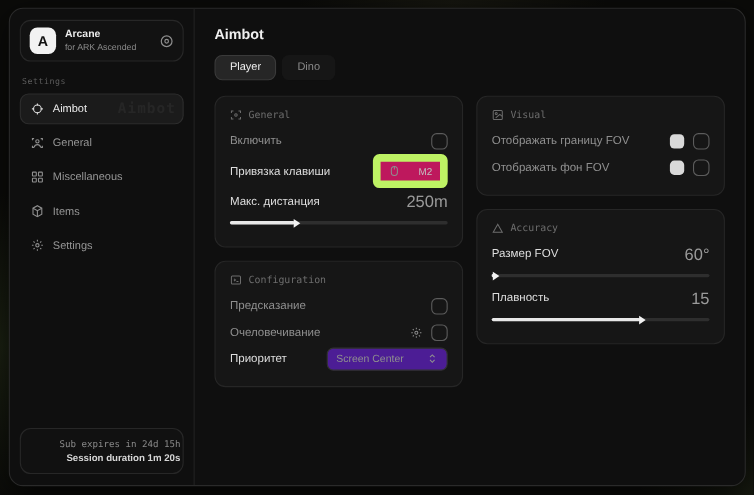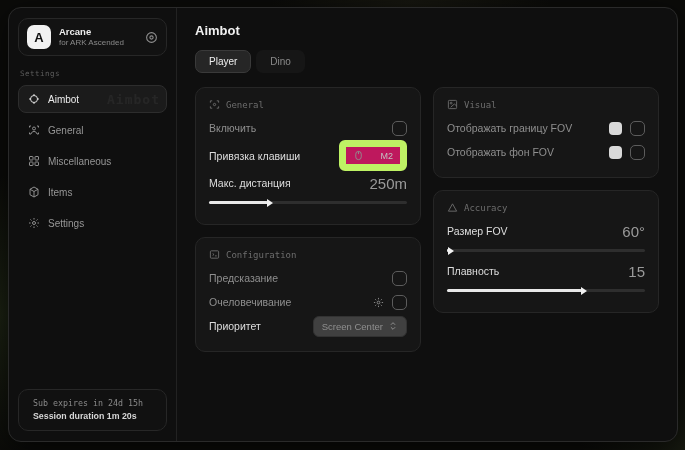--- a/index.html
+++ b/index.html
@@ -50,21 +50,21 @@
   }
   .nav-item.active { background:#1b1b1b; border-color:#2d2d2d; color:#ececec; }
   .nav-item.active .icon { color:#dcdcdc; }
   .nav-ghost {
     position:absolute; right:6px; top:50%; transform:translateY(-50%);
     font-family:"DejaVu Sans Mono", monospace; font-size:13px; font-weight:bold;
     color:rgba(255,255,255,.05); letter-spacing:1px; pointer-events:none;
   }
   .sidebar-footer {
     margin-top:auto; border:1px solid #272727; border-radius:10px;
-    padding:7px 14px; background:#111; line-height:1.5;
+    padding:7px 2px; background:#111; line-height:1.5;text-align:right;
   }
   .sub-expires { font-family:"DejaVu Sans Mono", monospace; font-size:8.3px; color:#8a8a8a; }
   .session { font-size:8.8px; font-weight:bold; color:#d6d6d6; }
   
   .main { flex:1; padding:15px 18px; overflow:hidden; }
   .page-title { font-size:13px; font-weight:bold; color:#f0f0f0; }
   .tabs { display:flex; gap:5px; margin-top:12px; }
   .tab {
     padding:5px 13px; border-radius:7px; font-size:10px; cursor:pointer;
     background:#161616; color:#8a8a8a; border:1px solid transparent;
@@ -93,22 +93,22 @@
     width:15px; height:15px; border:1.5px solid #5c5c5c; border-radius:5px;
     background:transparent; cursor:pointer; flex:0 0 15px;
   }
   .swatch { width:13px; height:13px; border-radius:4px; cursor:pointer; flex:0 0 13px; }
   .keybadge {
     display:flex; align-items:center; gap:16px; padding:3px 7px;
     background:#be185d; border:7px solid #bef264; border-radius:6px; cursor:pointer;
   }
   .keybadge-text { font-size:9px; color:#c2c2c2; }
   .select {
-    display:flex; align-items:center; gap:5px; padding:4px 8px;
-    background:#404040; border:1px solid #323232; border-radius:6px; cursor:pointer;
+    display:flex; align-items:center; gap:21px; padding:4px 8px;
+    background:#4c1d95; border:1px solid #323232; border-radius:6px; cursor:pointer;
   }
   .select-value { font-size:9.5px; color:#8f8f8f; }
   .slider { position:relative; height:10px; margin:2px 0 4px; cursor:pointer; }
   .slider-track {
     position:absolute; left:0; right:0; top:4px; height:3px;
     background:#2e2e2e; border-radius:2px;
   }
   .slider-fill { position:relative; height:3px; background:#e8e8e8; border-radius:2px; }
   .slider-thumb {
     position:absolute; right:-5px; top:50%; transform:translateY(-50%);

